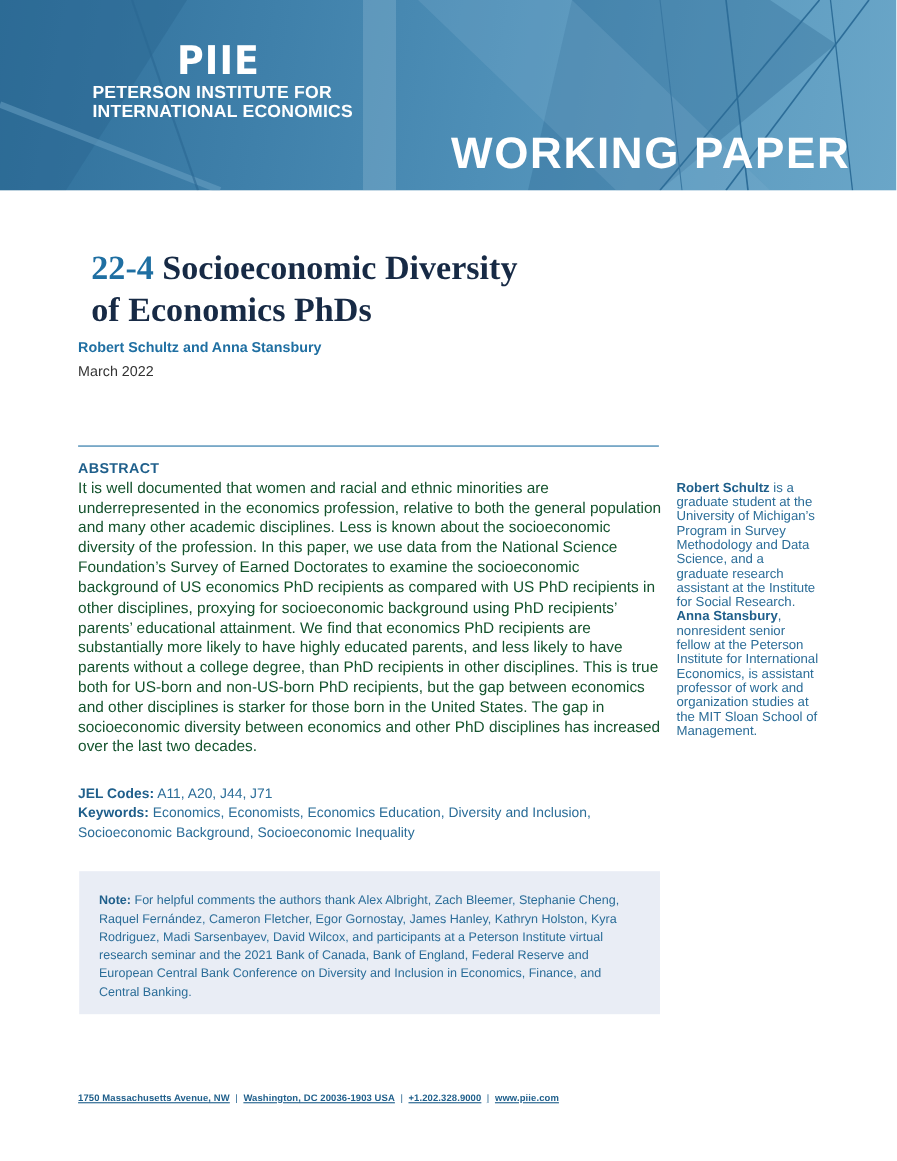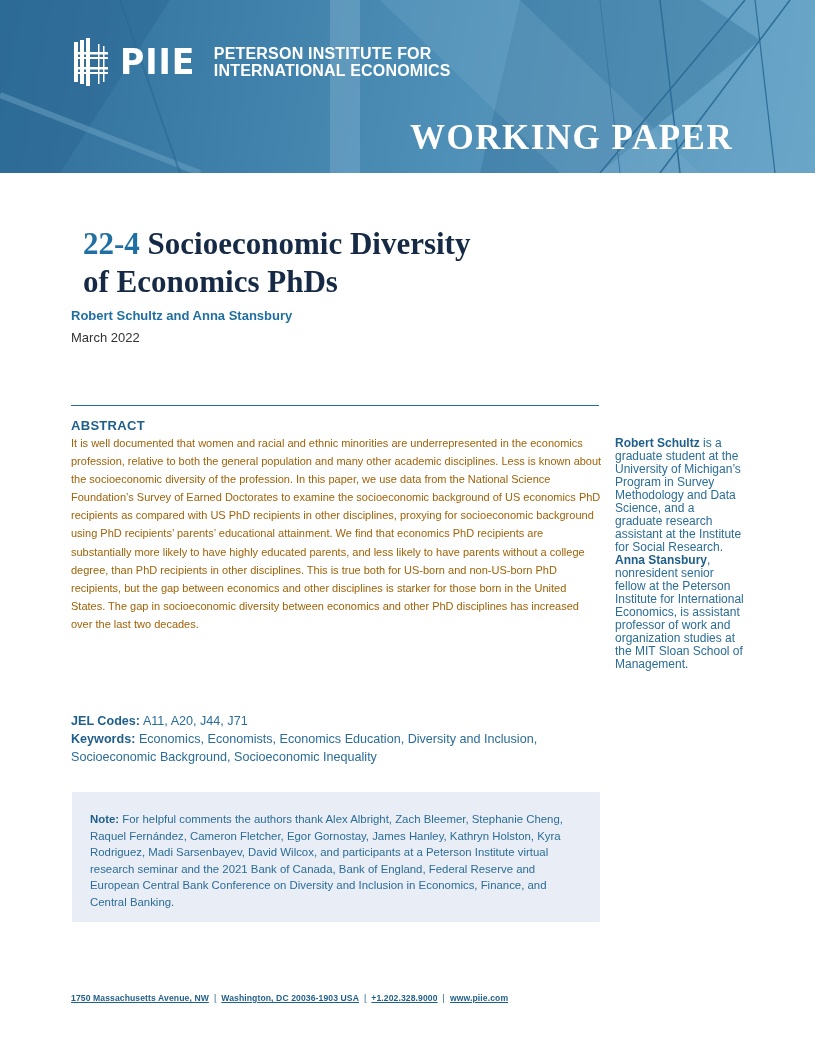--- a/index.html
+++ b/index.html
@@ -9,53 +9,53 @@
       font-family: "Liberation Sans", "DejaVu Sans", sans-serif;
       color: #1f5f8b;
     }
     
     .header {
       position: absolute; left: 0; top: 0; width: 815px; height: 173px;
       overflow: hidden;
       background: linear-gradient(100deg, #2f6f9a 0%, #3f80aa 30%, #4e8fb7 55%, #5f9dc1 80%, #6aa6c8 100%);
     }
     .header svg.bg { position: absolute; left: 0; top: 0; }
-    .logo { position: absolute; left: 72px; top: 36px; height: 52px; display: flex; align-items: center; }
+    .logo { position: absolute; left: 72px; top: 36px; height: 52px; display: flex; align-items: center; flex-direction: column; }
     .logo-mark { width: 38px; height: 52px; }
     .logo-piie {
       margin-left: 10px; color: #fff; font-weight: 700; font-size: 36px; letter-spacing: 1px;
       line-height: 40px; font-family: "DejaVu Sans", sans-serif; transform: scaleX(0.92); transform-origin: left center;
     }
     .logo-text {
       margin-left: 12px; color: #fff; font-size: 16px; line-height: 17px; font-weight: 700;
       letter-spacing: 0.2px; font-family: "Liberation Sans", sans-serif;
     }
     .wp-label {
-      position: absolute; left: 410px; top: 118px; color: #fff; font-size: 35px; font-weight: 700;
-      letter-spacing: 1.5px; font-family: Liberation Serif, serif;
+      position: absolute; left: 410px; top: 118px; color: #fff; font-size: 40px; font-weight: 700;
+      letter-spacing: 1.5px; font-family: Liberation Sans, sans-serif;
     }
     
     .title {
       position: absolute; left: 71px; top: 213px; width: 520px;
       font-family: "Liberation Serif", "DejaVu Serif", serif; font-weight: 700; font-size: 31px;
       line-height: 38px; color: #172a45; margin: 12px;
     }
     .title .num { color: #1f6fa2; }
     .authors {
       position: absolute; left: 71px; top: 308px; font-size: 13px; font-weight: 700; color: #1f6fa2;
     }
     .date { position: absolute; left: 71px; top: 330px; font-size: 13px; color: #333; }
     
     .rule { position: absolute; left: 71px; top: 405px; width: 528px; height: 0; border-top: 1.5px solid #1f6fa2; }
     .abstract-head {
       position: absolute; left: 71px; top: 418px; font-size: 13px; font-weight: 700; color: #1f5f8b; letter-spacing: 0.3px;
     }
     .abstract-body {
-      position: absolute; left: 71px; top: 434px; width: 532px; font-size: 11px; line-height: 18.1px;
-      color: #a16207; margin: 0;
+      position: absolute; left: 71px; top: 434px; width: 532px; font-size: 14px; line-height: 18.1px;
+      color: #14532d; margin: 0;
     }
     .meta { position: absolute; left: 71px; top: 712px; width: 540px; font-size: 12.6px; line-height: 18.2px; color: #2b6d98; }
     .meta b { color: #1f5f8b; }
     
     .bio {
       position: absolute; left: 615px; top: 437px; width: 130px; font-size: 12px; line-height: 13px; color: #2b6d98;
     }
     .bio b { color: #1f5f8b; }
     
     .note {

